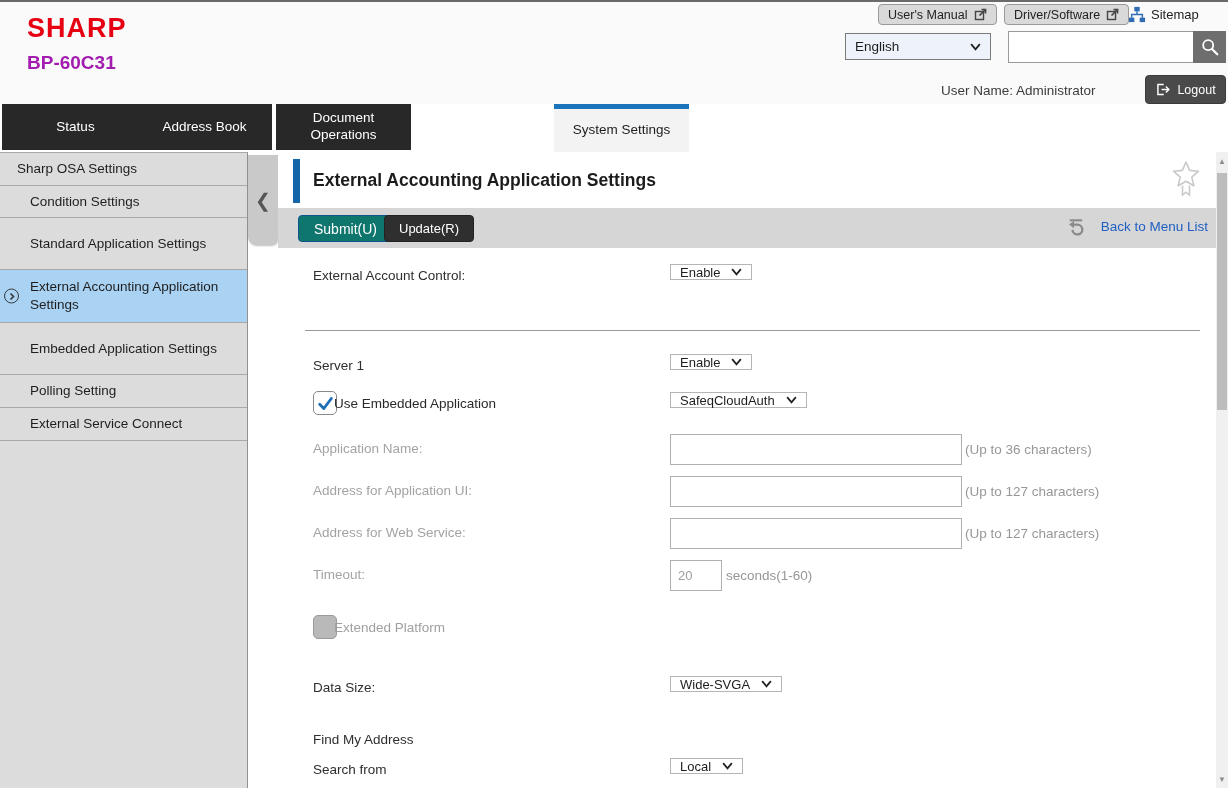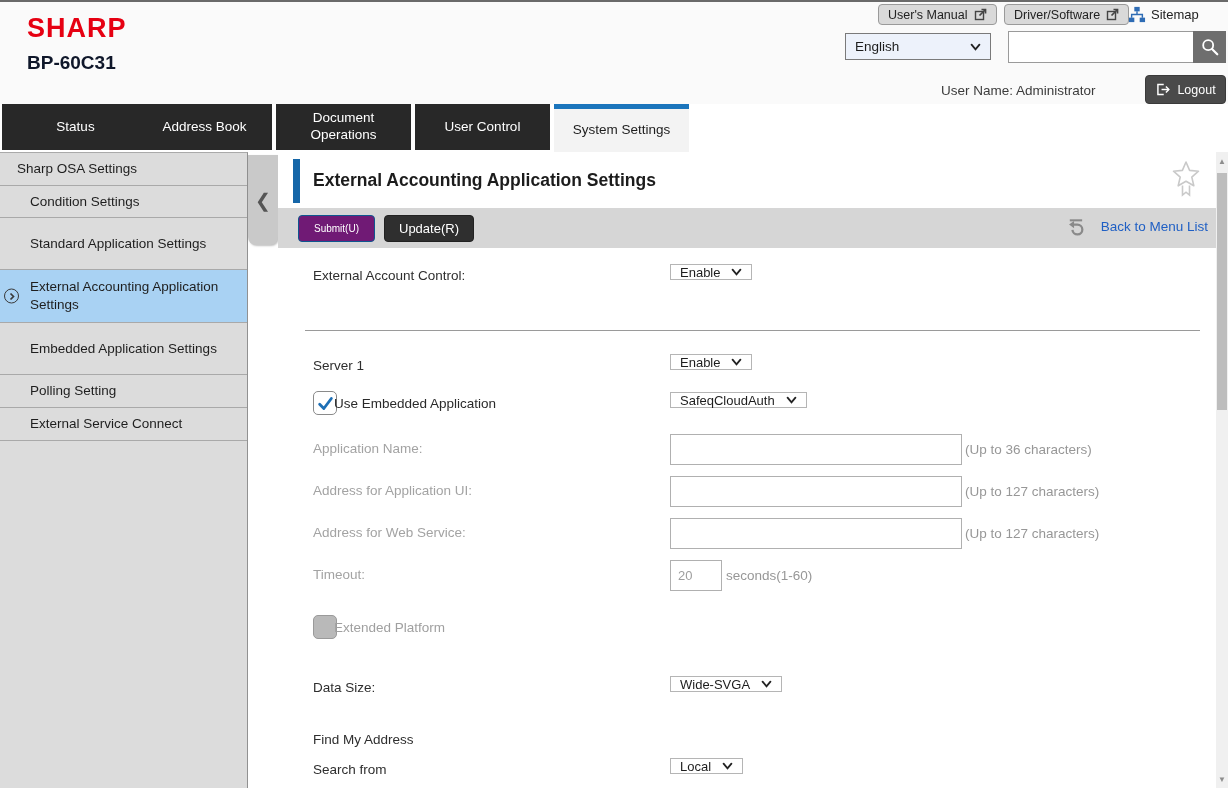--- a/index.html
+++ b/index.html
@@ -7,21 +7,21 @@
     width:1228px;height:788px;overflow:hidden;background:#ffffff;
     font-family:"Liberation Sans","DejaVu Sans",sans-serif;
     -webkit-font-smoothing:antialiased;position:relative;
   }
   .page{position:absolute;inset:0;}
 
   
   .topline{position:absolute;left:0;top:0;width:1228px;height:2px;background:#6a6a6a;}
   header{position:absolute;left:0;top:2px;width:1228px;height:102px;background:#fafafa;}
   .logo{position:absolute;left:27px;top:11px;font-size:27px;font-weight:900;letter-spacing:1px;color:#e60012;}
-  .model{position:absolute;left:27px;top:50px;font-size:19px;font-weight:bold;color:#0f172a;}
+  .model{position:absolute;left:27px;top:50px;font-size:19px;font-weight:bold;color:#a21caf;}
 
   .hdr-btn{
     position:absolute;top:2px;height:21px;display:flex;align-items:center;gap:6px;
     background:#d9d9d9;border:1px solid #9a9a9a;border-radius:4px;padding:0 9px;
     font-family:inherit;font-size:12.5px;color:#222;cursor:pointer;
   }
   .btn-manual{left:878px;}
   .btn-driver{left:1004px;}
   .sitemap{position:absolute;left:1128px;top:4px;display:flex;align-items:center;gap:5px;
     font-size:13px;color:#222;cursor:pointer;}
@@ -88,22 +88,22 @@
   .collapse-strip .chev{font-size:19px;font-weight:bold;color:#555;}
 
   
   main{position:absolute;left:278px;top:152px;width:938px;height:636px;background:#fff;}
   .title-bar{position:absolute;left:15px;top:7px;width:7px;height:44px;background:#1566a8;}
   .page-title{position:absolute;left:35px;top:18px;margin:0;font-size:17.5px;font-weight:bold;color:#1c1c1c;}
   .fav-star{position:absolute;left:893px;top:8px;cursor:pointer;}
 
   .toolbar{position:absolute;left:0;top:56px;width:938px;height:40px;background:#d6d6d6;}
   .btn-submit{
-    position:absolute;left:20px;top:7px;height:27px;padding:0 15px;background:#701a75;color:#fff;
-    border:1px solid #0f568f;border-radius:4px;font-family:inherit;font-size:10px;cursor:pointer;
+    position:absolute;left:20px;top:7px;height:27px;padding:0 15px;background:#0f766e;color:#fff;
+    border:1px solid #0f568f;border-radius:4px;font-family:inherit;font-size:14px;cursor:pointer;
   }
   .btn-update{
     position:absolute;left:106px;top:7px;height:27px;padding:0 14px;background:#2f2f2f;color:#fff;
     border:1px solid #222;border-radius:4px;font-family:inherit;font-size:13px;cursor:pointer;
   }
   .back-link{
     position:absolute;right:8px;top:9px;display:flex;align-items:center;gap:16px;
     font-size:13.5px;color:#1f5fc4;cursor:pointer;text-decoration:none;
   }
 
@@ -210,23 +210,20 @@
 
   <nav class="tabs">
     <div class="tab t0">
         <span>Status</span>
       </div>
     <div class="tab t2">
         <span>Document Operations</span>
       </div>
     <div class="tab t1">
         <span>Address Book</span>
-      </div>
-    <div class="tab t3">
-        <span>User Control</span>
       </div>
     <div class="tab t4 active">
         <span>System Settings</span>
       </div>
   </nav>
 
   <aside class="sidebar">
     <div class="nav-item lv0" style="height:33px;">
       <span>Sharp OSA Settings</span>
     </div>

